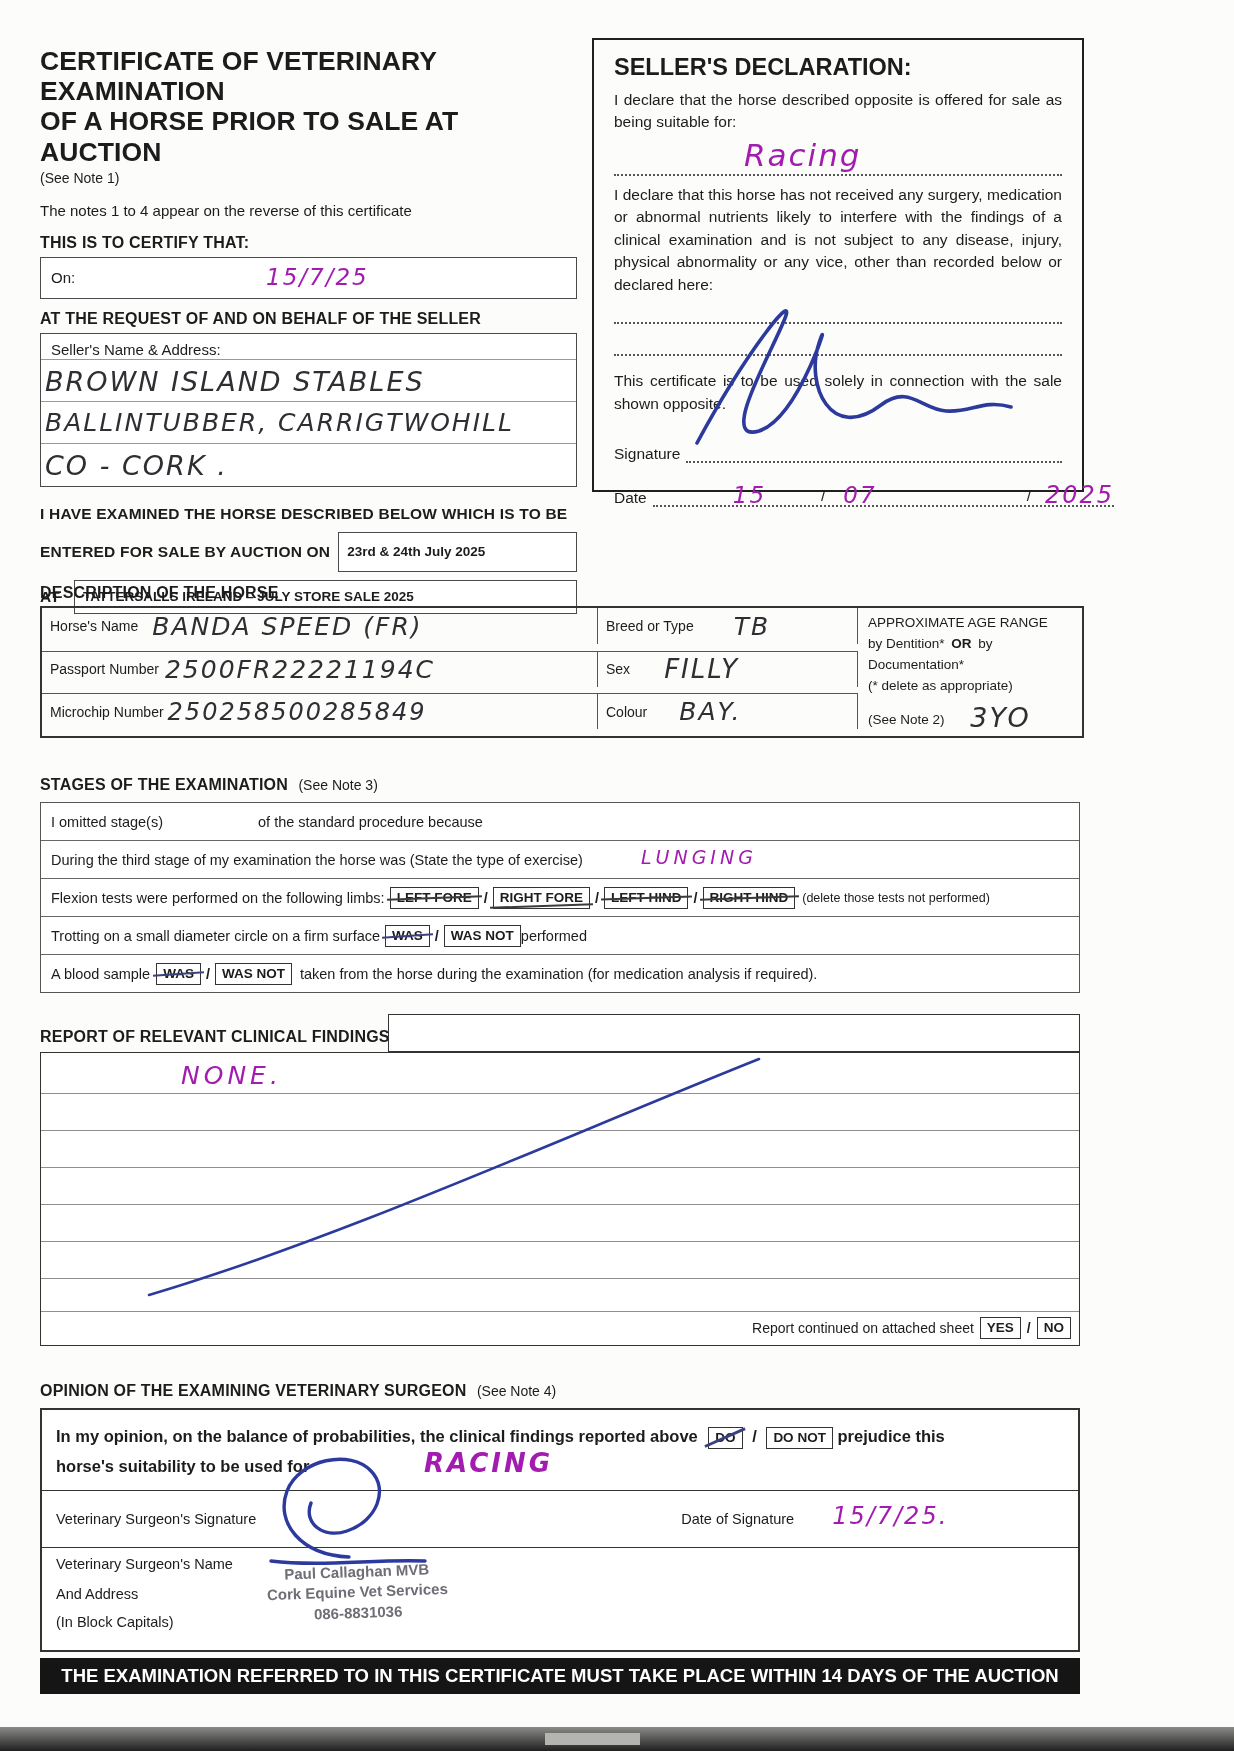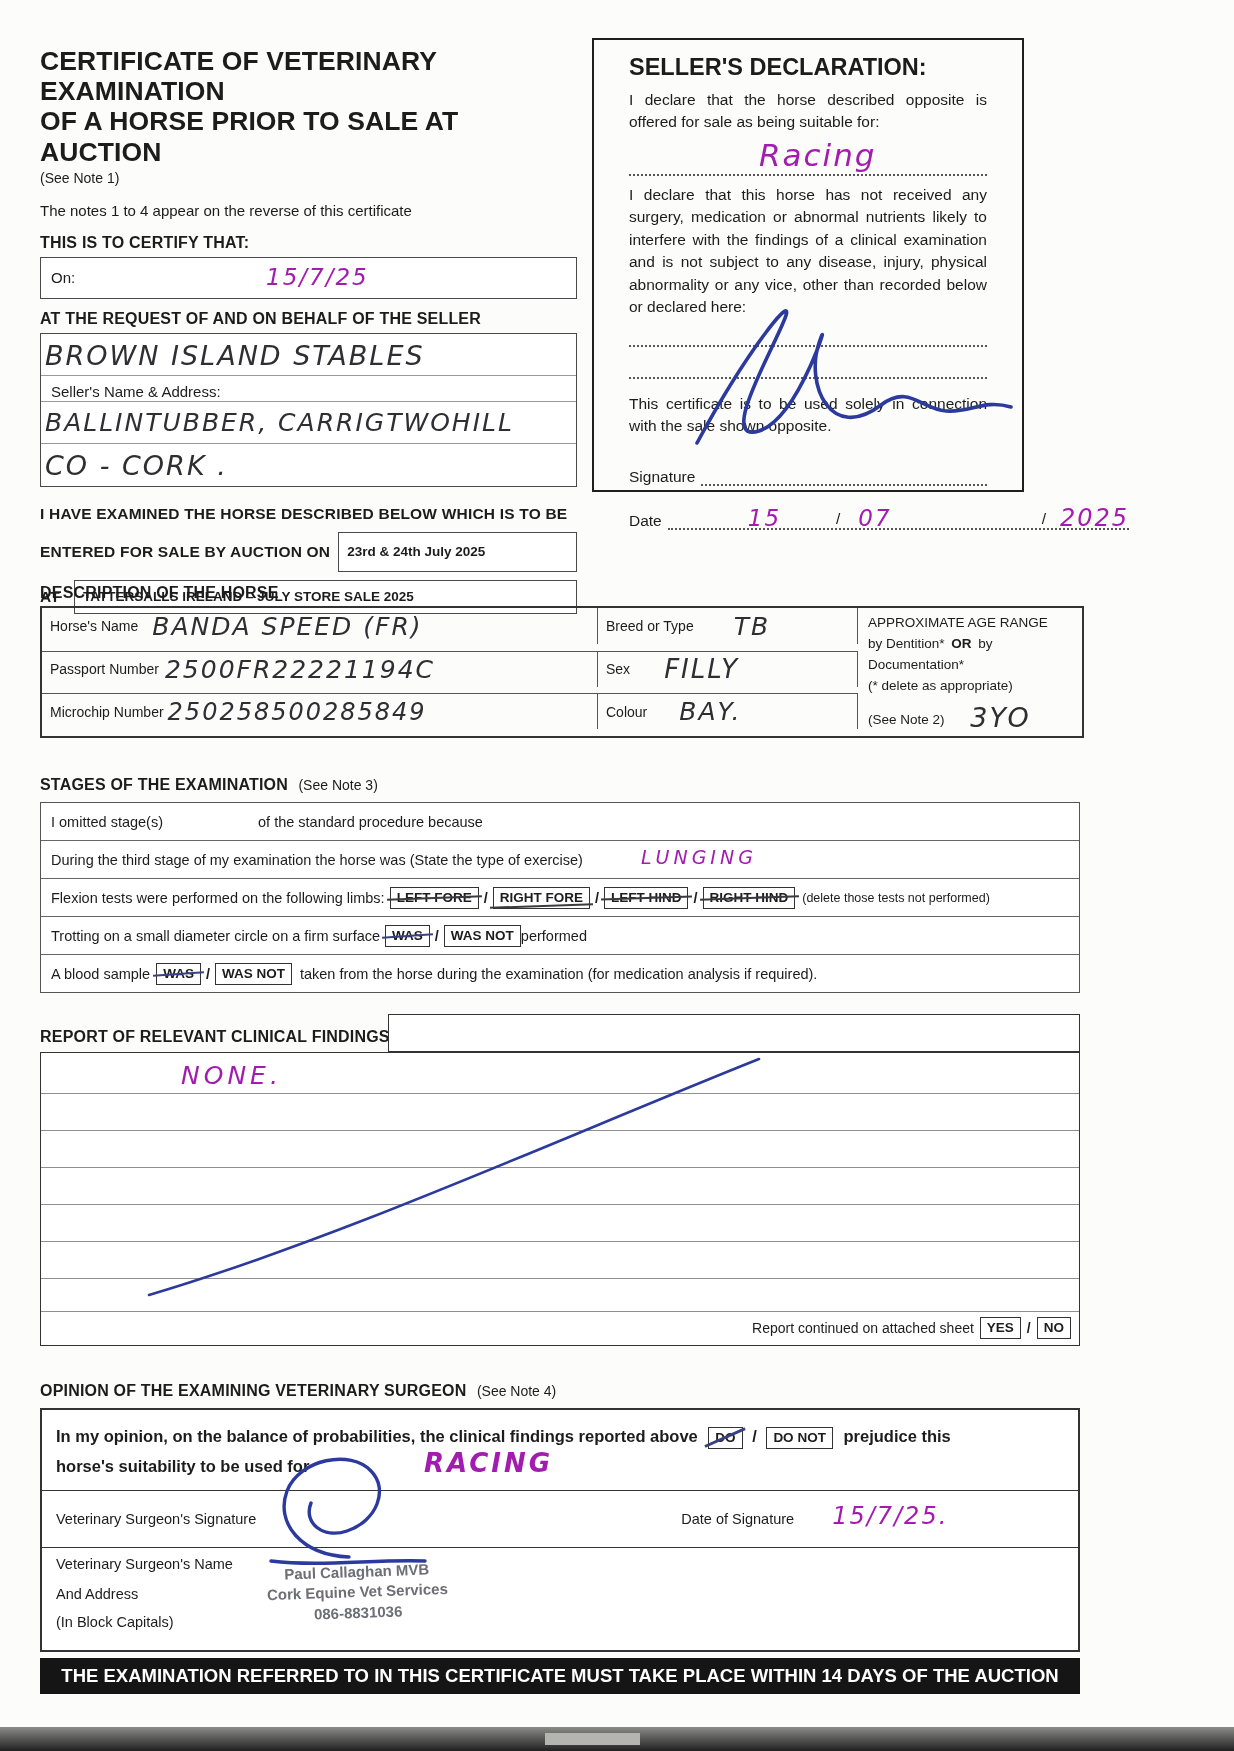--- a/index.html
+++ b/index.html
@@ -19,22 +19,22 @@
         border-top:2.5px solid #39427f;transform:rotate(-4deg);}
   .struck-dark::after{content:"";position:absolute;left:-4px;right:-4px;top:48%;
         border-top:2.2px solid #3a3a3f;transform:rotate(-2deg);}
   .strike-low::after{top:86%;}
   .struck-slash::after{content:"";position:absolute;left:-6px;right:-6px;top:40%;
         border-top:3px solid #39427f;transform:rotate(-24deg);}
   .slashsep{font-weight:bold;margin:0 5px;}
   
   .dotline{border-bottom:2px dotted #555;}
   
-  .decl{position:absolute;left:592px;top:38px;width:432px;height:454px;
-        border:2.5px solid #1f1f1f;padding:14px 35px;box-sizing:border-box;font-size:15.5px;}
+  .decl{position:absolute;left:592px;top:38px;width:492px;height:454px;
+        border:2.5px solid #1f1f1f;padding:14px 20px;box-sizing:border-box;font-size:15.5px;}
   .decl p{margin:8px 0 0 0;text-align:justify;line-height:1.45;}
   
   .left-col{position:absolute;left:40px;top:46px;width:537px;}
   .title{font-size:26.5px;font-weight:bold;line-height:1.14;letter-spacing:.1px;}
   .fbox{border:1.8px solid #4a4a4a;background:#fff;}
   
   .desc-grid{display:grid;grid-template-columns:556px 260px 224px;border:2px solid #333;width:1040px;}
   .dt-cell{border-right:1px solid #555;border-top:1px solid #555;height:36px;
            display:flex;align-items:center;padding:0 8px;overflow:visible;box-sizing:border-box;}
   .dt-cell.r1{border-top:none;}
@@ -83,24 +83,24 @@
     <div style="font-size:15px;margin-top:16px;">The notes 1 to 4 appear on the reverse of this certificate</div>
 
     <div class="sec-h" style="margin-top:15px;">THIS IS TO CERTIFY THAT:</div>
     <div class="fbox" style="margin-top:5px;height:40px;display:flex;align-items:center;position:relative;">
       <span style="font-size:15px;padding-left:10px;">On:</span>
       <span class="hw ink-b" style="font-size:23px;position:absolute;left:225px;top:8px;">15/7/25</span>
     </div>
 
     <div class="sec-h" style="margin-top:11px;">AT THE REQUEST OF AND ON BEHALF OF THE SELLER</div>
     <div class="fbox" style="margin-top:5px;height:152px;position:relative;">
+      <div style="font-size:15px;padding:7px 0 0 10px;height:26px;border-bottom:1px solid #999;box-sizing:border-box;">Seller's Name &amp; Address:</div>
       <div style="height:41px;border-bottom:1px solid #999;overflow:visible;">
         <span class="hw ink-k" style="font-size:27px;padding-left:4px;position:relative;top:8px;white-space:nowrap;">BROWN ISLAND STABLES</span>
       </div>
-      <div style="font-size:15px;padding:7px 0 0 10px;height:26px;border-bottom:1px solid #999;box-sizing:border-box;">Seller's Name &amp; Address:</div>
       <div style="height:41px;border-bottom:1px solid #999;overflow:visible;">
         <span class="hw ink-k" style="font-size:25px;padding-left:4px;position:relative;top:8px;white-space:nowrap;">BALLINTUBBER, CARRIGTWOHILL</span>
       </div>
       <div style="height:42px;overflow:visible;">
         <span class="hw ink-k" style="font-size:27px;padding-left:4px;position:relative;top:8px;white-space:nowrap;">CO - CORK .</span>
       </div>
     </div>
 
     <div class="sec-h" style="margin-top:18px;font-size:15.5px;">I HAVE EXAMINED THE HORSE DESCRIBED BELOW WHICH IS TO BE</div>
     <div style="margin-top:9px;display:flex;align-items:stretch;">
@@ -253,21 +253,21 @@
   <div style="position:absolute;left:40px;top:1382px;">
     <span class="sec-h">OPINION OF THE EXAMINING VETERINARY SURGEON</span>
     <span class="note" style="margin-left:6px;">(See Note 4)</span>
   </div>
   <div class="op-box">
     <div class="op-statement">
       <span>In my opinion, on the balance of probabilities, the clinical findings reported above</span>
       <span class="wbox struck-slash" style="margin-left:6px;">DO</span>
       <span class="slashsep">/</span>
       <span class="wbox">DO NOT</span>
-      <span style="margin-left:6px;">prejudice this</span>
+      <span style="">prejudice this</span>
       <br>
       <span>horse's suitability to be used for</span>
       <span class="hw ink-b" style="font-size:26px;margin-left:110px;letter-spacing:3px;">RACING</span>
     </div>
     <div class="op-sigrow">
       <span>Veterinary Surgeon's Signature</span>
       <svg class="sig" style="left:215px;top:-46px;width:180px;height:120px;" viewBox="0 0 180 120">
         <path d="M92,112 C44,110 18,78 30,46 C42,14 94,4 114,26 C132,44 120,76 90,86 C66,94 46,78 54,58 M14,116 C64,122 118,114 168,116" fill="none" stroke="#2b3a9c" stroke-width="3.4" stroke-linecap="round"></path>
       </svg>
       <span style="margin-left:425px;">Date of Signature</span>

